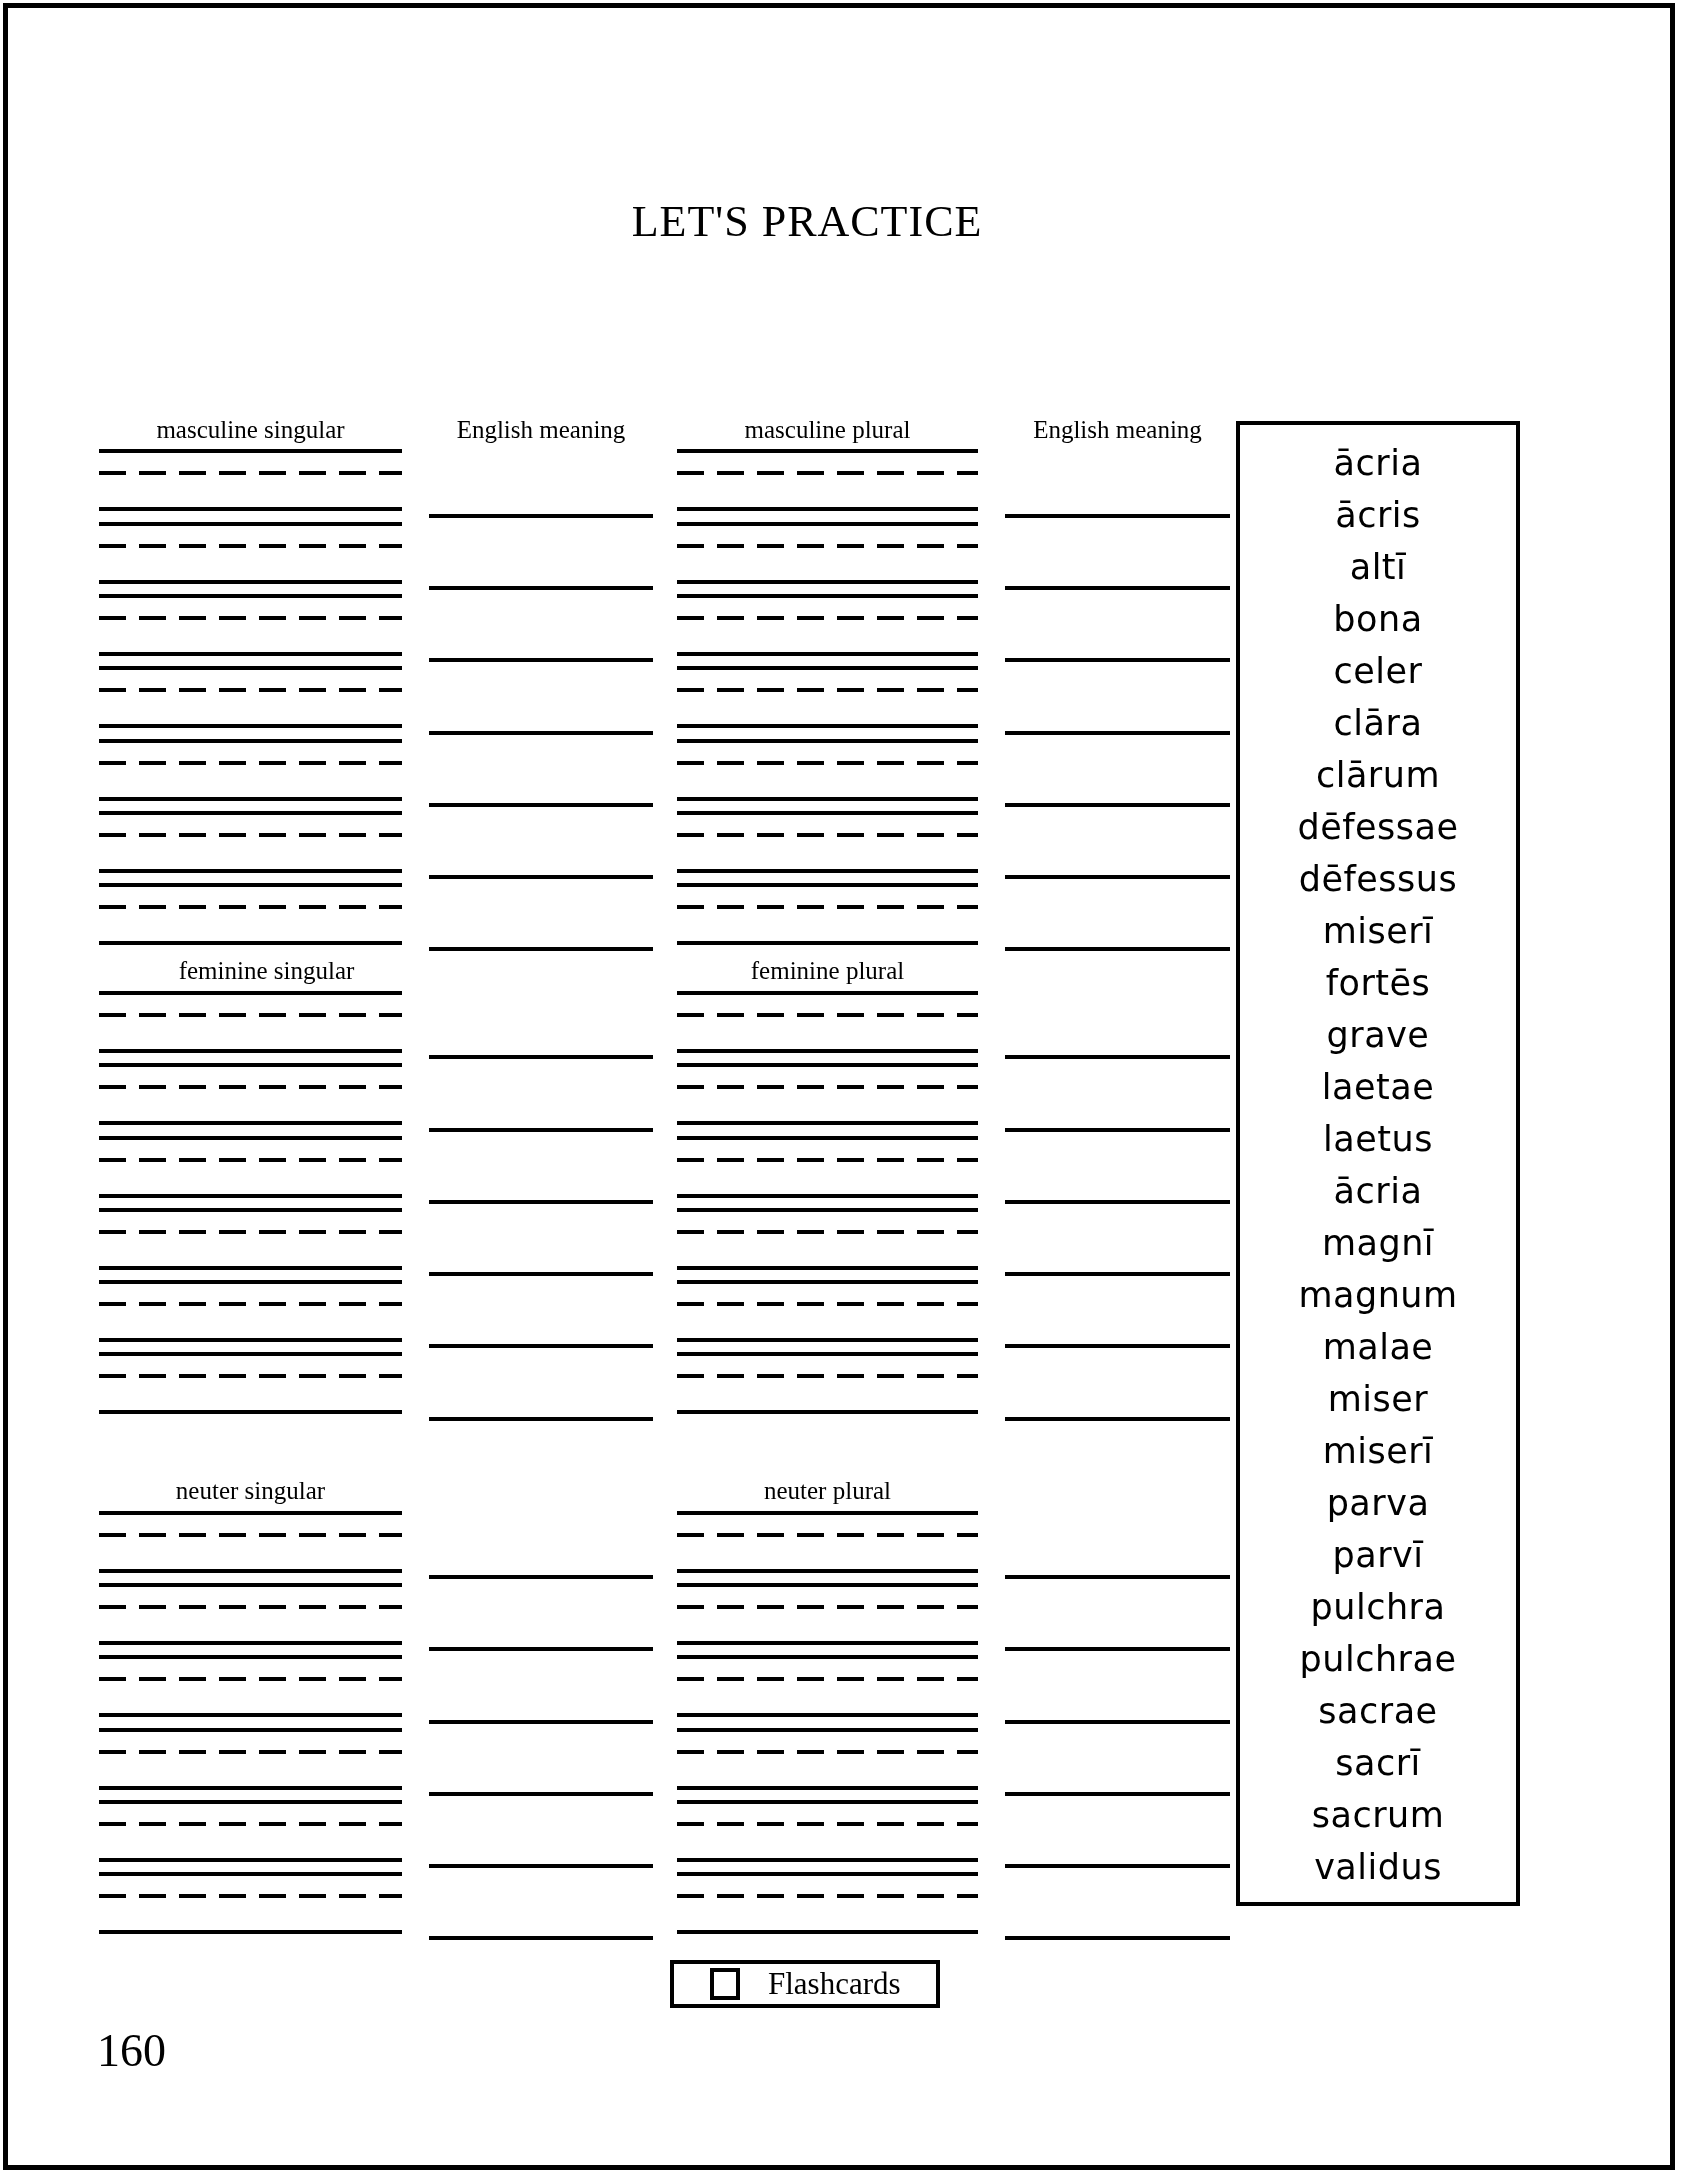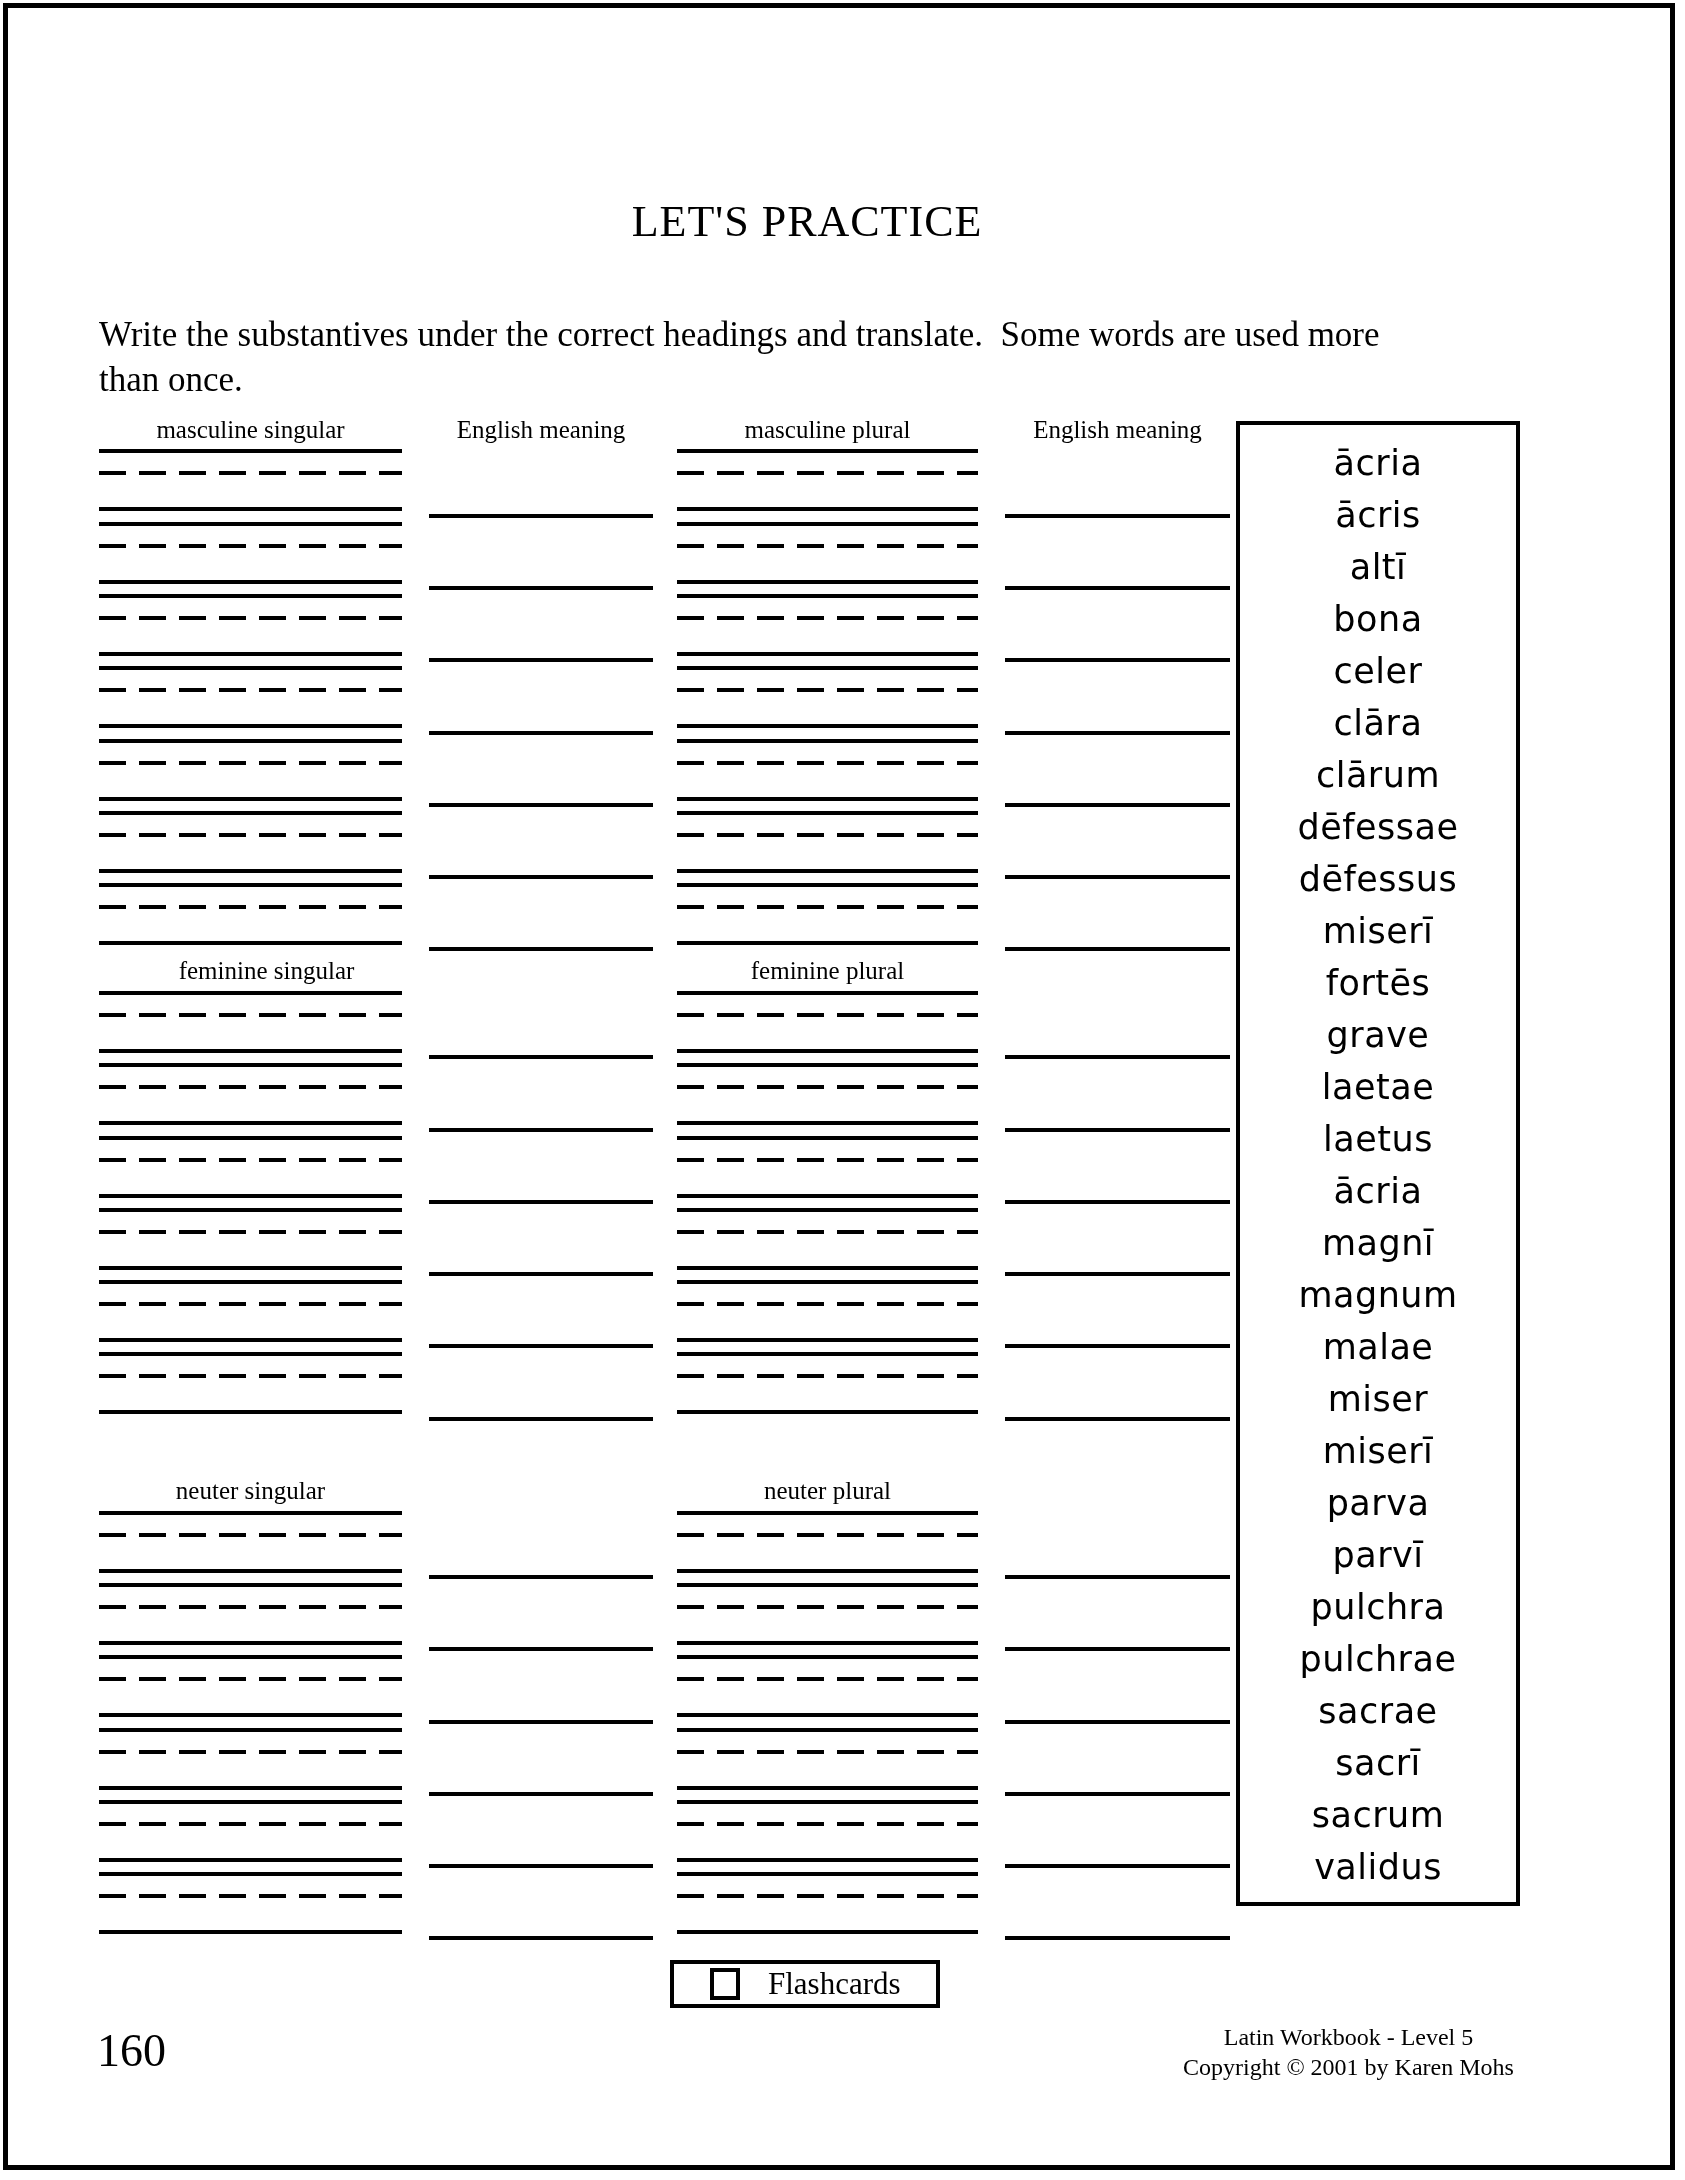--- a/index.html
+++ b/index.html
@@ -33,24 +33,20 @@
         font-size:24px;line-height:30px;}
 </style>
 </head>
 <body>
 
 <div class="page">
   <div class="page-border"></div>
 
   <h1 class="title">LET'S PRACTICE</h1>
 
-  <div class="instructions">
-    <div class="instr-line">Write the substantives under the correct headings and translate.  Some words are used more</div>
-    <div class="instr-line">than once.</div>
-  </div>
 
   <div id="worksheet">
       <div class="col-header" style="left: 99px; width: 303px; top: 414px;">masculine singular</div>
       <div class="col-header" style="left: 429px; width: 224px; top: 414px;">English meaning</div>
       <div class="col-header" style="left: 677px; width: 301px; top: 414px;">masculine plural</div>
       <div class="col-header" style="left: 1005px; width: 225px; top: 414px;">English meaning</div>
       <div class="latin-slot" style="left: 99px; top: 449px; width: 303px;">
         <div class="gl solid" style="top: 0px;"></div>
         <div class="gl dashed" style="top: 22px;"></div>
         <div class="gl solid" style="top: 58px;"></div>
@@ -315,18 +311,14 @@
       <div class="word">validus</div>
     </div>
 
   <div class="flashcards">
     <span class="checkbox"></span>
     <span class="fc-label">Flashcards</span>
   </div>
 
   <div class="page-num">160</div>
 
-  <div class="footer">
-    <div>Latin Workbook - Level 5</div>
-    <div>Copyright © 2001 by Karen Mohs</div>
-  </div>
 </div>
 
 
 </body></html>

